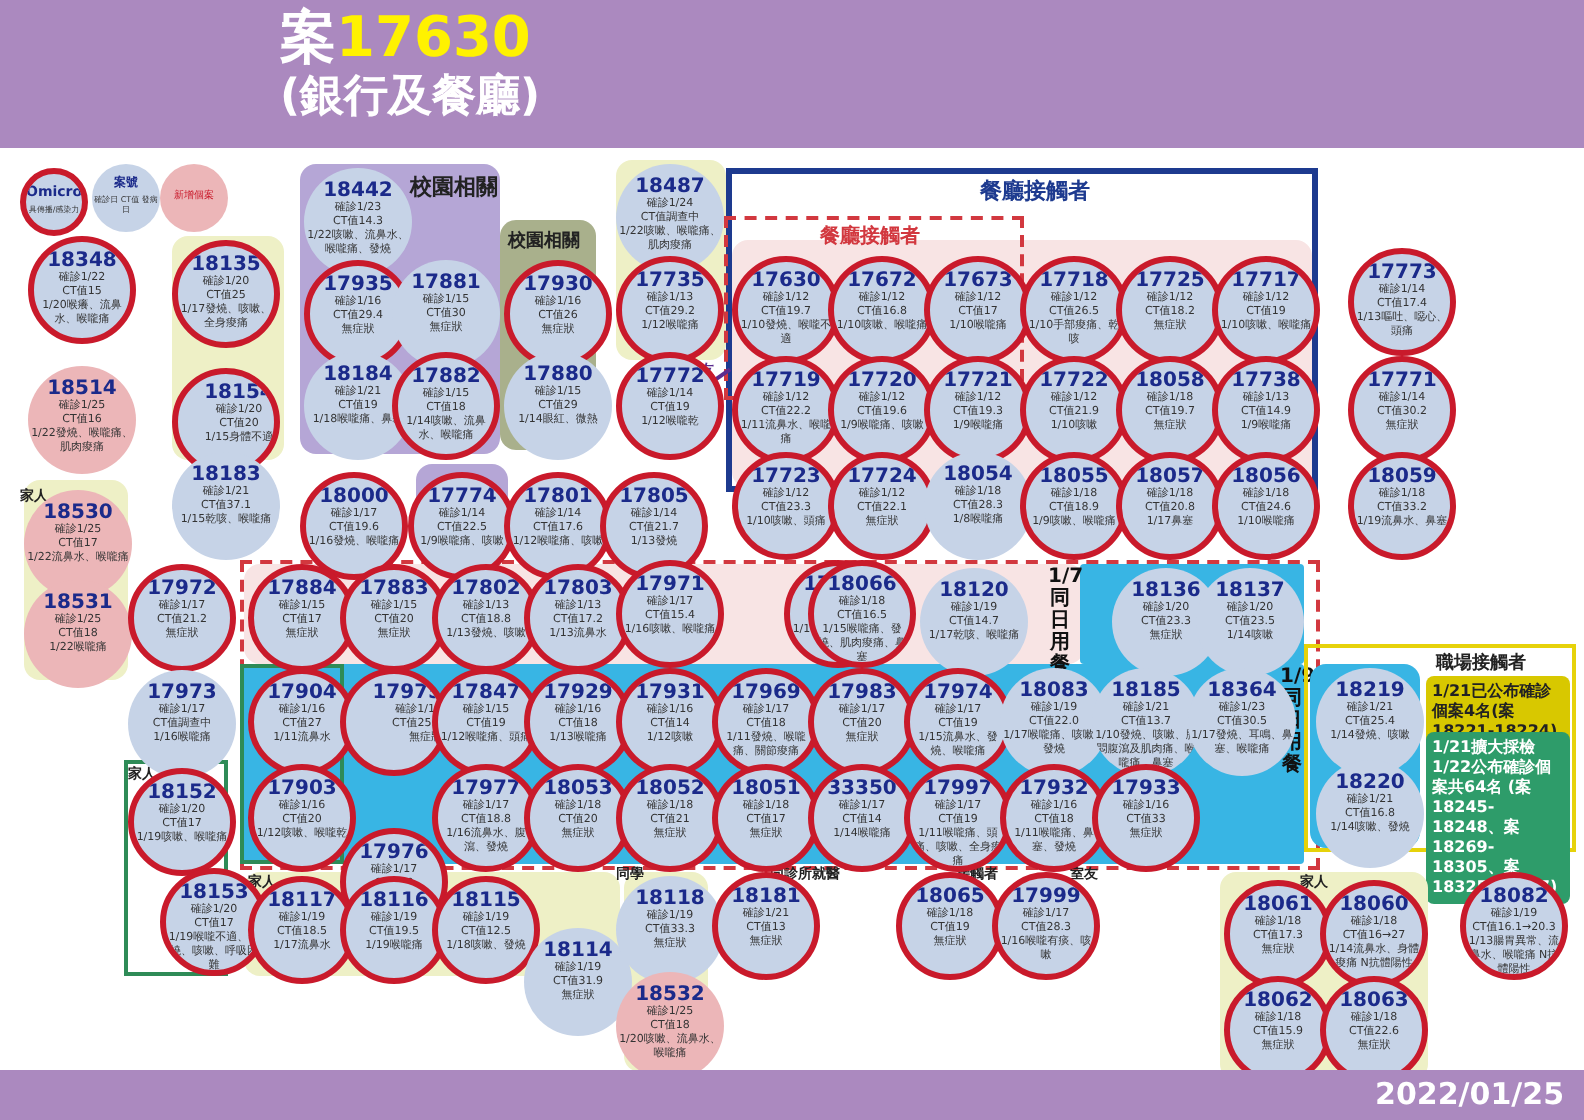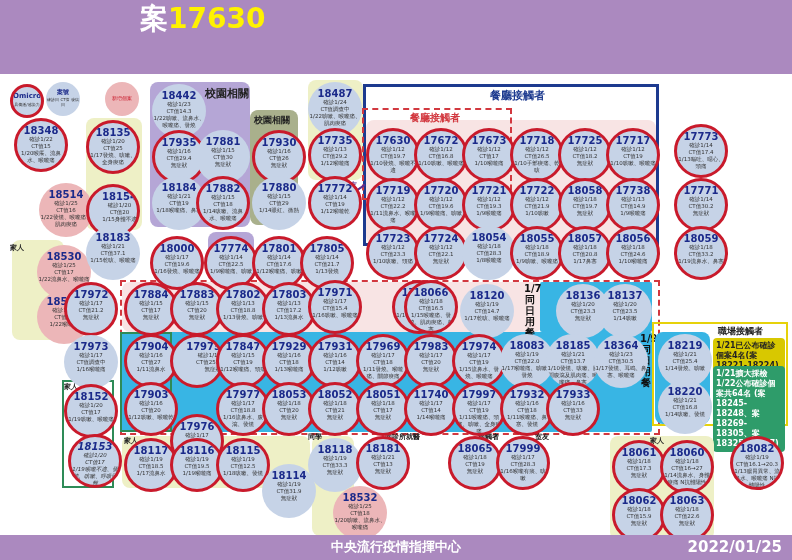--- a/index.html
+++ b/index.html
@@ -17,35 +17,36 @@
 .olive{background:#a9b08c;}
 .cream{background:#eef0c6;}
 .pink{background:#f8e4e4;}
 .cyan{background:#38b5e4;}
 .dash{position:absolute;border:2px dashed #d2383f;}
 .navy{position:absolute;border:3px solid #1d3a8f;}
 .green{position:absolute;border:2px solid #2e8b57;}
 .yel{position:absolute;border:2px solid #e6d20a;}
 .c{position:absolute;width:54px;height:54px;border-radius:50%;background:#c6d3e7;text-align:center;font-size:5.5px;line-height:7px;color:#333;padding-top:6px;overflow:hidden;}
 .c.r{border:3px solid #c91a2b;padding-top:4px;}
-.c.pk{background:#ecb6b8;margin-left:25px;}
+.c.pk{background:#ecb6b8;}
 .c .id{display:block;color:#1b2a8a;font-weight:bold;font-size:10px;line-height:11px;}
 .c span{display:block;}
 .lbl{position:absolute;font-weight:bold;color:#222;font-size:11px;}
 .sm{position:absolute;font-size:7px;color:#222;font-weight:bold;}
 .vt{position:absolute;font-weight:bold;font-size:10px;line-height:11px;width:12px;text-align:center;color:#111;}
 .note{position:absolute;color:#fff;font-size:8px;line-height:10px;font-weight:bold;padding:3px;border-radius:4px;}
 .legend .c{width:34px;height:34px;padding-top:4px;font-size:4px;line-height:5px;}
 .line{position:absolute;background:#5b2c8f;}
 </style>
 </head>
 <body>
 
 <div class="hdr">
   <div class="t1"><span>案</span><span class="num">17630</span></div>
+  <div class="t2">(銀行及餐廳)</div>
 </div>
 
 <div class="legend">
   <div class="c r" style="left:10px;top:84px;">
       <span class="id" style="font-size:7px">Omicron</span>
       <span>具傳播/感染力</span>
     </div>
   <div class="c" style="left:46px;top:82px;">
       <span class="id" style="font-size:6px">案號</span>
       <span>確診日 CT值 發病日</span>
@@ -527,21 +528,21 @@
       <span>CT值21</span>
       <span>無症狀</span>
     </div>
     <div class="c r" style="left: 356px; top: 382px;">
       <span class="id">18051</span>
       <span>確診1/18</span>
       <span>CT值17</span>
       <span>無症狀</span>
     </div>
     <div class="c r" style="left: 404px; top: 382px;">
-      <span class="id">11740</span>
+      <span class="id">33350</span>
       <span>確診1/17</span>
       <span>CT值14</span>
       <span>1/14喉嚨痛</span>
     </div>
     <div class="c r" style="left: 452px; top: 382px;">
       <span class="id">17997</span>
       <span>確診1/17</span>
       <span>CT值19</span>
       <span>1/11喉嚨痛、頭痛、咳嗽、全身痠痛</span>
     </div>
@@ -562,21 +563,21 @@
       <span>確診1/21</span>
       <span>CT值25.4</span>
       <span>1/14發燒、咳嗽</span>
     </div>
     <div class="c" style="left: 658px; top: 380px;">
       <span class="id">18220</span>
       <span>確診1/21</span>
       <span>CT值16.8</span>
       <span>1/14咳嗽、發燒</span>
     </div>
-    <div class="c r" style="left: 68px; top: 434px; font-style: italic;">
+    <div class="c r" style="left: 80px; top: 434px;">
       <span class="id">18153</span>
       <span>確診1/20</span>
       <span>CT值17</span>
       <span>1/19喉嚨不適、發燒、咳嗽、呼吸困難</span>
     </div>
     <div class="c r" style="left: 124px; top: 438px;">
       <span class="id">18117</span>
       <span>確診1/19</span>
       <span>CT值18.5</span>
       <span>1/17流鼻水</span>
@@ -655,15 +656,14 @@
     </div>
     <div class="c r" style="left: 660px; top: 488px;">
       <span class="id">18063</span>
       <span>確診1/18</span>
       <span>CT值22.6</span>
       <span>無症狀</span>
     </div>
   </div>
 
 <div class="ftr">
-  <div class="c" style="position:absolute;width:100%;height:auto;border-radius:0;background:none;font-size:13px;line-height:16px;color:#fff;padding:0;">中央流行疫情指揮中心</div>
   <div class="d">2022/01/25</div>
 </div>
 
 </body></html>

